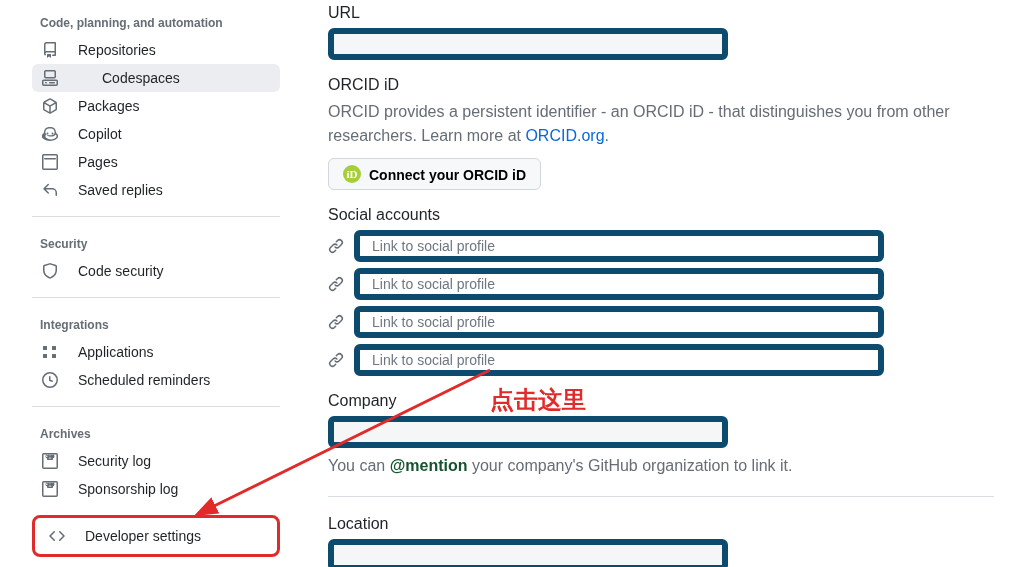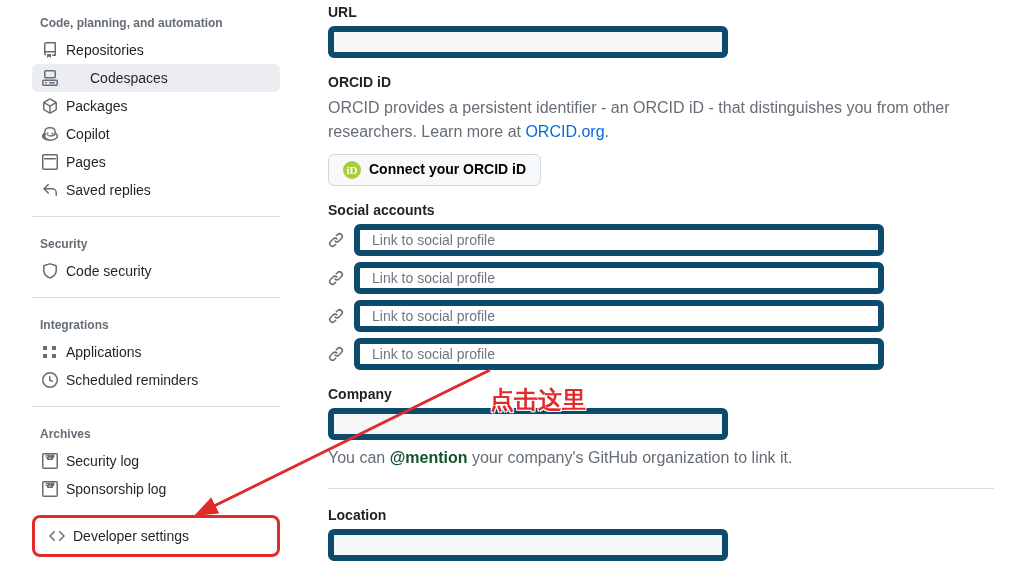--- a/index.html
+++ b/index.html
@@ -21,53 +21,53 @@
     display: flex;
     align-items: center;
     gap: 8px;
     padding: 6px 10px;
     border-radius: 6px;
     cursor: pointer;
     color: #1f2328;
   }
   .sidebar-item.active { background: #ecedf0; gap: 32px; }
   .sidebar-item .icon { width: 16px; height: 16px; fill: #656d76; color: #656d76; flex-shrink: 0; }
-  .sidebar-item .label { font-size: 14px; }
+  .sidebar-item .label { font-size: 14px; margin-left: 12px; }
   .sidebar-divider { border: none; border-top: 1px solid #d8dee4; margin: 12px 0; }
   .dev-settings-box {
     border: 3px solid #e12b2b;
     border-radius: 8px;
     padding: 4px;
     margin-top: 12px;
   }
   .main { flex: 1; padding: 4px 30px 8px 28px; }
   .form-group { margin-bottom: 16px; }
   .form-label {
     display: block;
-    font-weight: 700;
-    font-size: 14px;
+    font-weight: 400;
+    font-size: 16px;
     margin-bottom: 6px;
   }
   .text-input {
     width: 400px;
     padding: 6px 12px;
     font-size: 14px;
     border: 6px solid #0c4a6e;
     border-radius: 6px;
     background: #f5f6f8;
     color: #1f2328;
     height: 32px;
   }
   .text-input::placeholder { color: #6e7781; }
   .help-text { font-size: 16px; color: #656d76; margin-top: 6px; line-height: 1.5; }
   .help-text a { color: #0969da; text-decoration: none; }
   .help-text .mention { font-weight: 600; color: #14532d; }
   .orcid-btn {
     display: inline-flex;
-    align-items: flex-start;
+    align-items: flex-end;
     gap: 8px;
     padding: 6px 14px;
     font-weight: 600;
     font-size: 14px;
     border: 1px solid #d0d7de;
     border-radius: 6px;
     background: #f6f8fa;
     cursor: pointer;
   }
   .orcid-icon {

